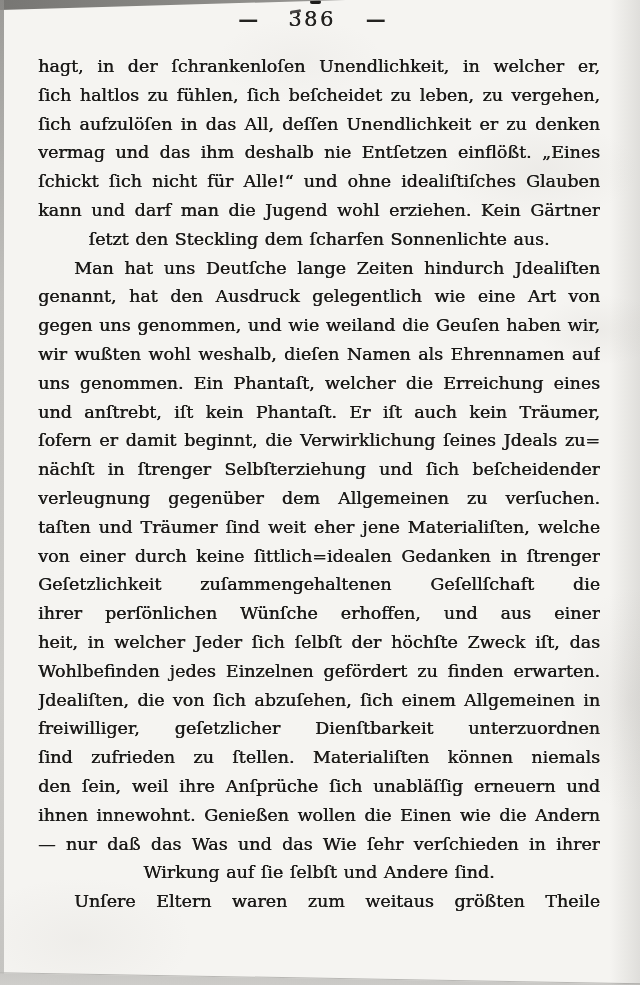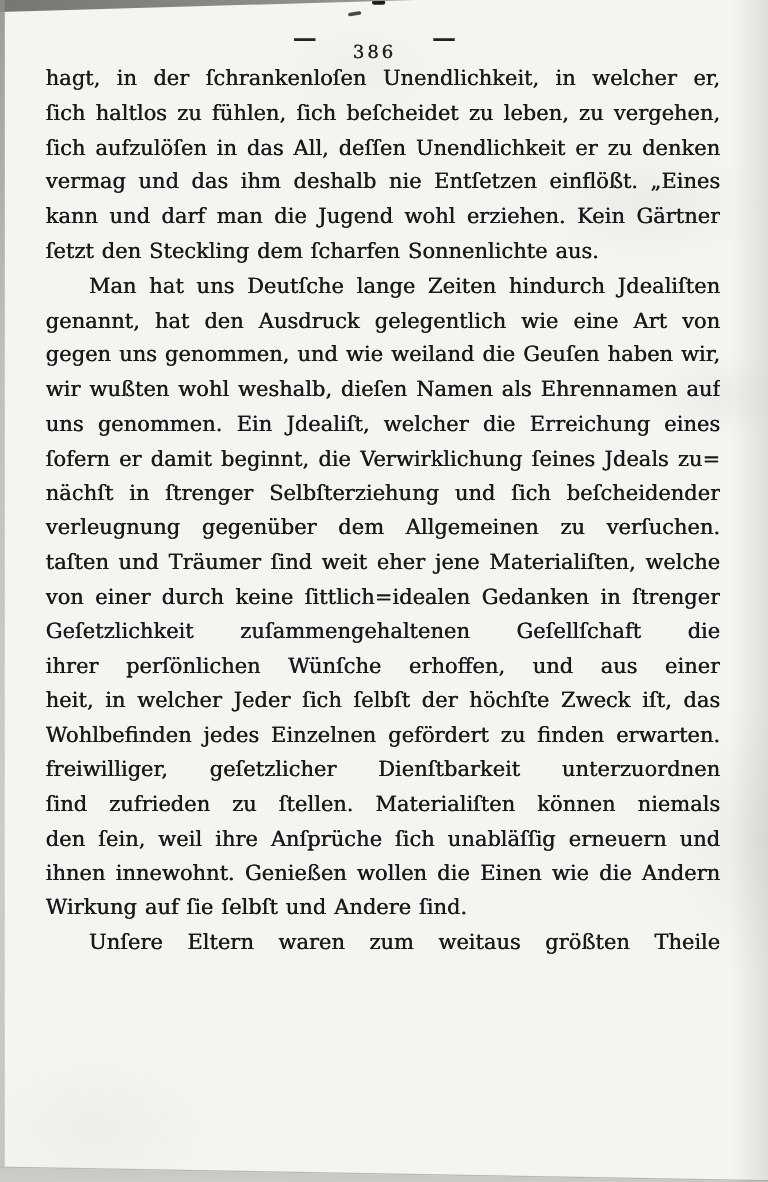--- a/index.html
+++ b/index.html
@@ -48,41 +48,40 @@
     pointer-events: none;
   }
   .page-header {
     position: absolute; top: 7px; left: 0; width: 640px;
     display: flex; justify-content: center; align-items: center; gap: 30px;
     transform: translateX(-8px);
     color: #232220;
   }
   .page-header .dash { font-size: 20px; line-height: 24px; font-weight: bold; }
   .page-header .page-number {
-    font-size: 15px; line-height: 24px; letter-spacing: 2.5px;
+    font-size: 21px; line-height: 24px; letter-spacing: 2.5px;
     text-shadow: 0.3px 0 0 currentColor;
-    margin-top: 24px;
   }
   
   .speck-a {
     position: absolute; left: 310px; top: 0; width: 11px; height: 4px;
     background: #1d1c1a; border-radius: 2px;
   }
   .speck-b {
     position: absolute; left: 290px; top: 10px; width: 11px; height: 2.5px;
     background: #4a4846; border-radius: 2px; transform: rotate(-9deg);
   }
   .text-block {
     position: absolute; left: 38px; top: 52px; width: 562px;
     font-size: 17.5px; line-height: 28.8px;
     color: #1b1a18;
     text-shadow: 0.4px 0 0 currentColor; 
     word-spacing: 1px;
   }
-  .line { height: 28.8px; overflow: hidden; text-align: left; }
+  .line { height: 28.8px; overflow: hidden; text-align: center; }
   .line.justify { text-align: justify; }
   .line.justify::after { content: ""; display: inline-block; width: 100%; height: 0; }
   .line.indent { text-indent: 36px; }
 </style>
 </head>
 <body>
 
 <div>
   <div class="paper-texture"></div>
 
@@ -93,40 +92,44 @@
   </div>
 
   <div class="speck-a"></div>
   <div class="speck-b"></div>
 
   <div class="text-block">
       <div class="line justify">hagt, in der ſchrankenloſen Unendlichkeit, in welcher er, ohne</div>
       <div class="line justify">ſich haltlos zu fühlen, ſich beſcheidet zu leben, zu vergehen,</div>
       <div class="line justify">ſich aufzulöſen in das All, deſſen Unendlichkeit er zu denken</div>
       <div class="line justify">vermag und das ihm deshalb nie Entſetzen einflößt.  „Eines</div>
+      <div class="line justify">ſchickt ſich nicht für Alle!“ und ohne idealiſtiſches Glauben</div>
       <div class="line justify">kann und darf man die Jugend wohl erziehen.  Kein Gärtner</div>
       <div class="line">ſetzt den Steckling dem ſcharfen Sonnenlichte aus.</div>
       <div class="line justify indent">Man hat uns Deutſche lange Zeiten hindurch Jdealiſten</div>
       <div class="line justify">genannt, hat den Ausdruck gelegentlich wie eine Art von Spott</div>
       <div class="line justify">gegen uns genommen, und wie weiland die Geuſen haben wir,</div>
       <div class="line justify">wir wußten wohl weshalb, dieſen Namen als Ehrennamen auf</div>
-      <div class="line justify">uns genommen.  Ein Jdealiſt, welcher die Erreichung eines</div>
+      <div class="line justify">uns genommen.  Ein Phantaſt, welcher die Erreichung eines</div>
+      <div class="line justify">und anſtrebt, iſt kein Phantaſt.  Er iſt auch kein Träumer,</div>
       <div class="line justify">ſofern er damit beginnt, die Verwirklichung ſeines Jdeals zu=</div>
       <div class="line justify">nächſt in ſtrenger Selbſterziehung und ſich beſcheidender Selbſt=</div>
       <div class="line justify">verleugnung gegenüber dem Allgemeinen zu verſuchen.  Phan=</div>
       <div class="line justify">taſten und Träumer ſind weit eher jene Materialiſten, welche</div>
       <div class="line justify">von einer durch keine ſittlich=idealen Gedanken in ſtrenger</div>
       <div class="line justify">Geſetzlichkeit zuſammengehaltenen Geſellſchaft die Befriedigung</div>
       <div class="line justify">ihrer perſönlichen Wünſche erhoffen, und aus einer Allgemein=</div>
       <div class="line justify">heit, in welcher Jeder ſich ſelbſt der höchſte Zweck iſt, das</div>
       <div class="line justify">Wohlbefinden jedes Einzelnen gefördert zu finden erwarten.</div>
+      <div class="line justify">Jdealiſten, die von ſich abzuſehen, ſich einem Allgemeinen in</div>
       <div class="line justify">freiwilliger, geſetzlicher Dienſtbarkeit unterzuordnen vermögen,</div>
       <div class="line justify">ſind zufrieden zu ſtellen.  Materialiſten können niemals zufrie=</div>
       <div class="line justify">den ſein, weil ihre Anſprüche ſich unabläſſig erneuern und</div>
       <div class="line justify">ihnen innewohnt.  Genießen wollen die Einen wie die Andern</div>
+      <div class="line justify">— nur daß das Was und das Wie ſehr verſchieden in ihrer</div>
       <div class="line">Wirkung auf ſie ſelbſt und Andere ſind.</div>
       <div class="line justify indent">Unſere Eltern waren zum weitaus größten Theile Jdealiſten</div>
     </div>
 
   <div class="scan-edge-top"></div>
   <div class="scan-edge-left"></div>
   <div class="scan-edge-bottom"></div>
   <div class="scan-shade-right"></div>
 </div>
 

